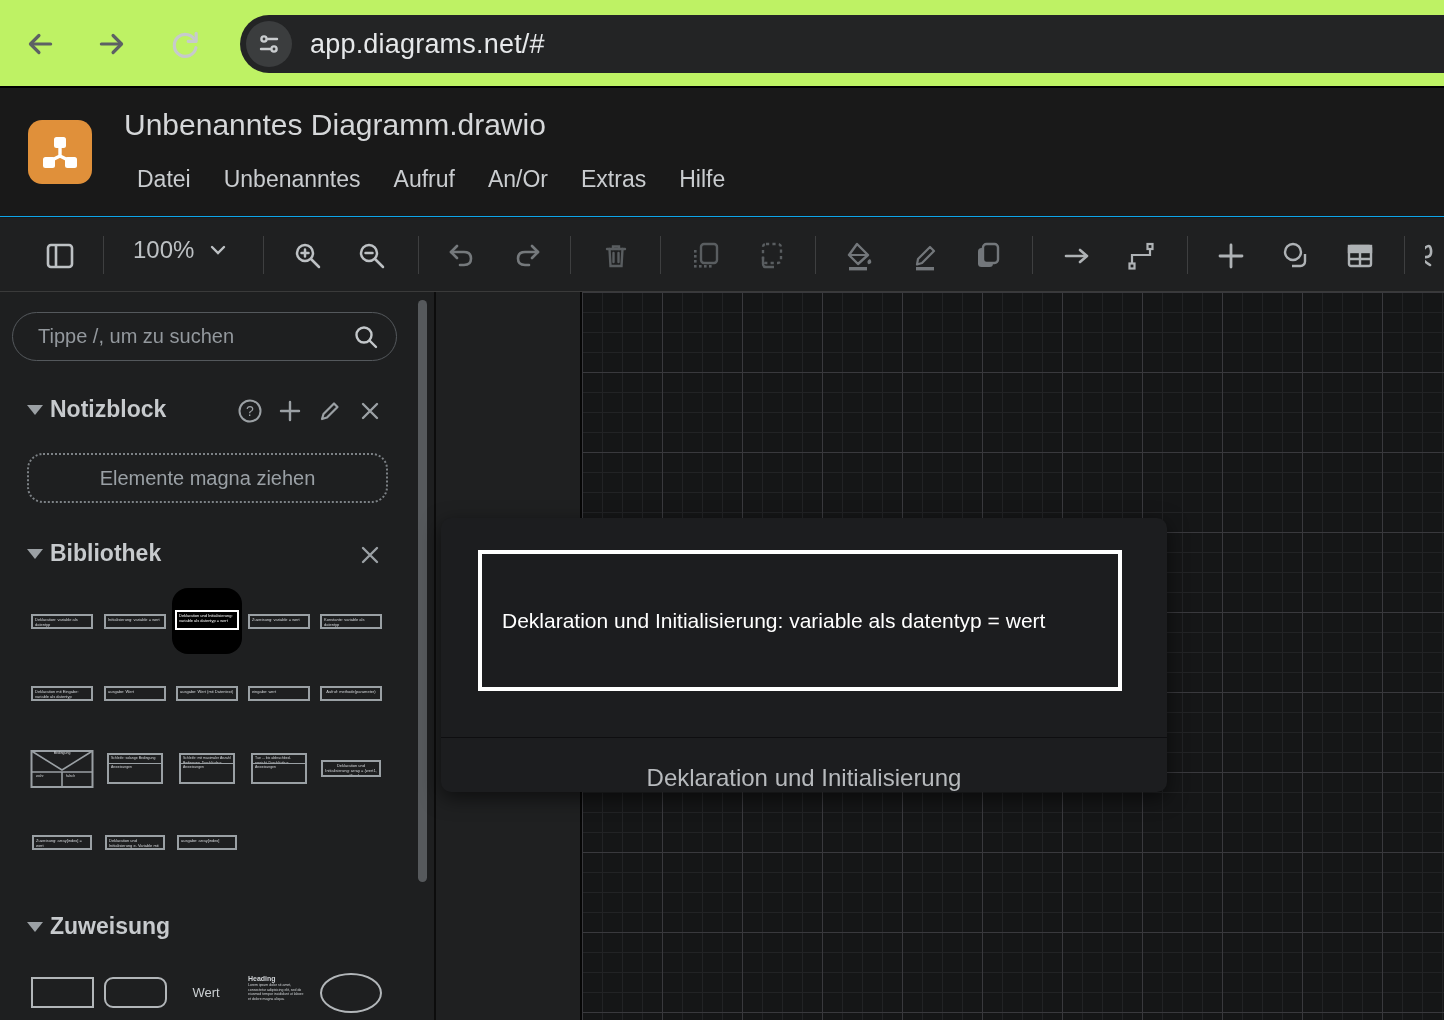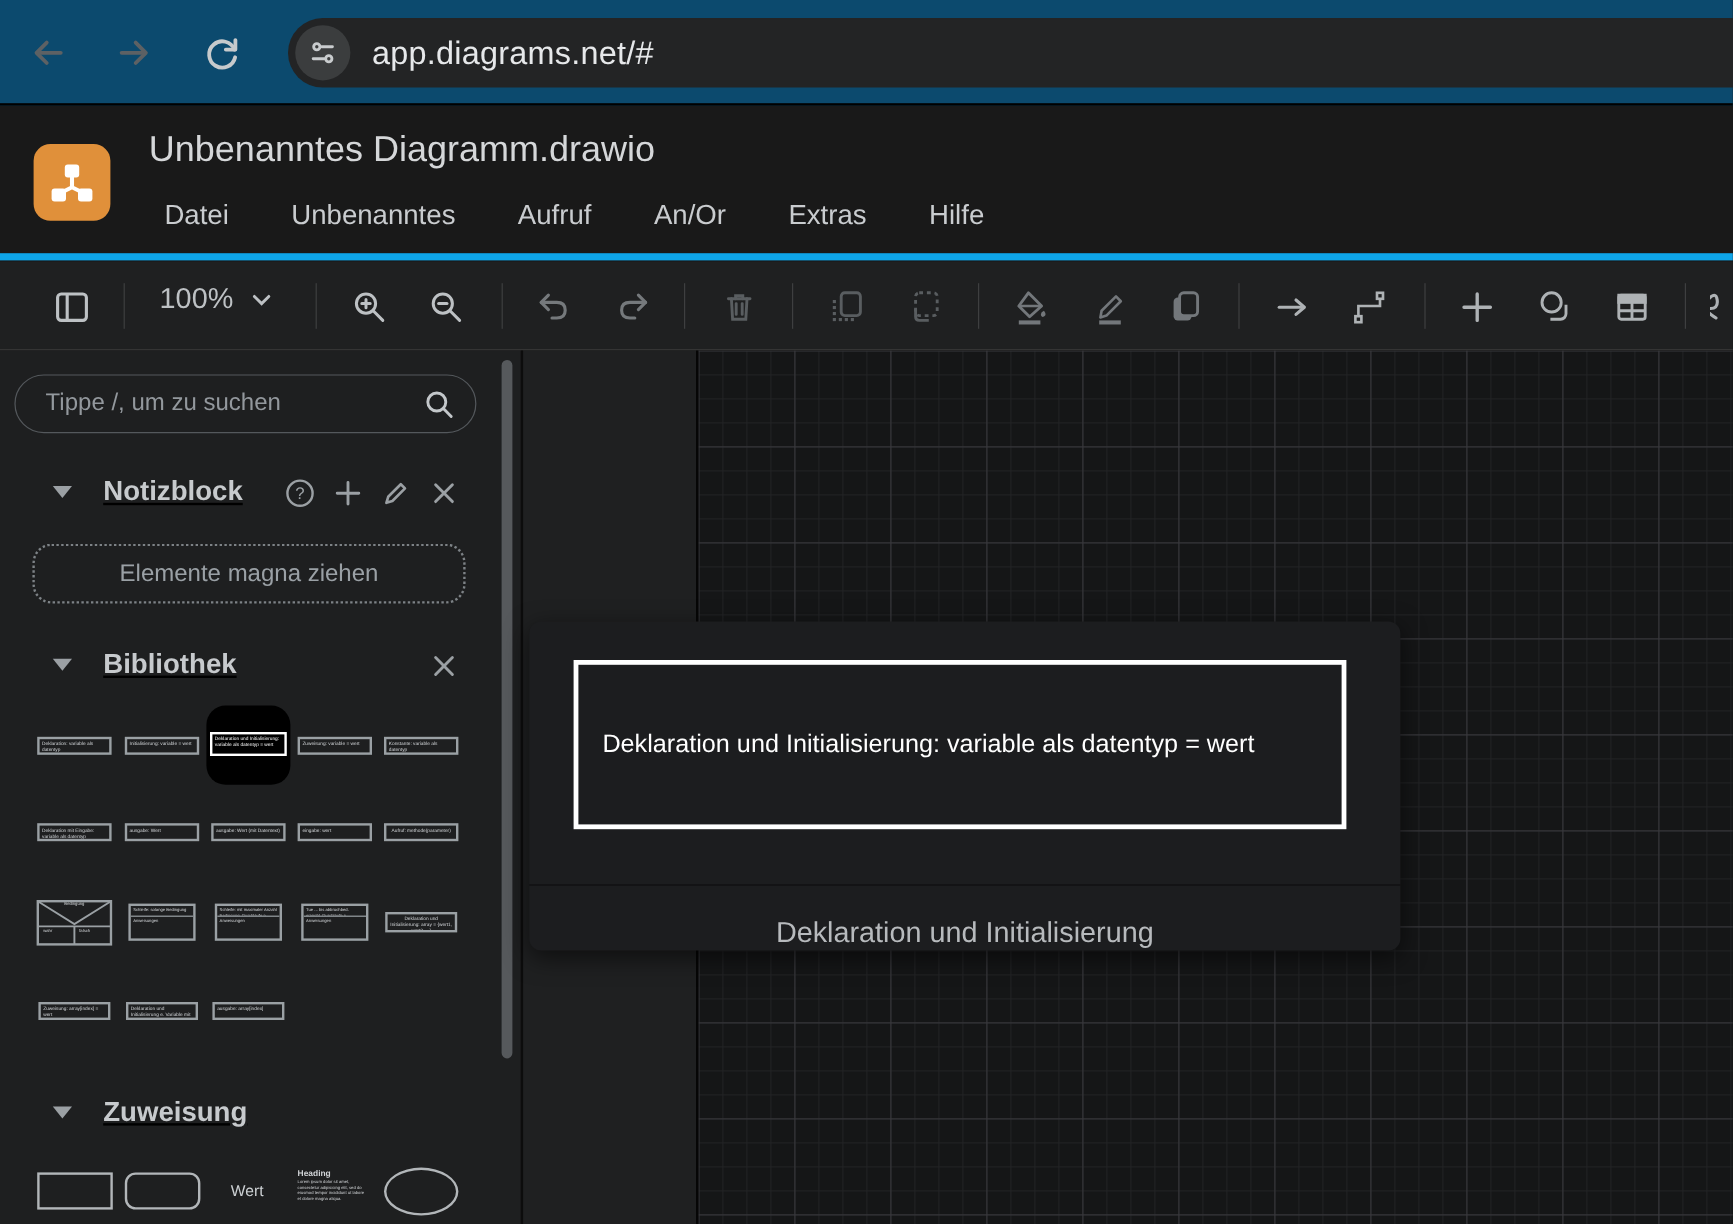--- a/index.html
+++ b/index.html
@@ -1,39 +1,39 @@
 <!DOCTYPE html>
 <html><head>
 <meta charset="utf-8">
 <style>
   * { margin:0; padding:0; box-sizing:border-box; }
   html,body { width:1444px; height:1020px; overflow:hidden; background:#191919;
               font-family:"Liberation Sans", sans-serif; }
 
   
   .browser-bar { position:absolute; left:0; top:0; width:1444px; height:88px;
-                 background:#0c4a6e; border-bottom:2px solid #000; }
+                 background:#bef264; border-bottom:2px solid #000; }
   .nav-btn { position:absolute; top:24px; width:40px; height:40px; display:flex;
              align-items:center; justify-content:center; cursor:pointer; }
   .url-pill { position:absolute; left:240px; top:15px; right:-40px; height:58px;
               background:#232425; border-radius:29px; }
   .site-info-circle { position:absolute; left:6px; top:6px; width:46px; height:46px;
                       border-radius:50%; background:#3b3d3e; display:flex;
                       align-items:center; justify-content:center; }
   .url-text { position:absolute; left:70px; top:14px; font-size:27px; color:#e6e8ea;
               letter-spacing:.2px; white-space:nowrap; }
 
   
   .app-header { position:absolute; left:0; top:90px; width:1444px; height:127px;
-                background:#191919; border-bottom:6px solid #0ea5e9;text-align:center; }
+                background:#191919; border-bottom:1px solid #0ea5e9;text-align:center; }
   .logo { position:absolute; left:28px; top:30px; width:64px; height:64px;
           border-radius:14px; background:#e0903a; display:flex; align-items:center;
           justify-content:center; }
   .doc-title { position:absolute; left:124px; top:18px; font-size:30px; color:#d5d7d9; }
-  .menu-row { position:absolute; left:137px; top:76px; display:flex; gap:52px; }
+  .menu-row { position:absolute; left:137px; top:76px; display:flex; gap:33px; }
   .menu-item { font-size:23px; color:#c9cccf; cursor:pointer; white-space:nowrap; }
 
   
   .toolbar { position:absolute; left:0; top:218px; width:1444px; height:74px;
              background:#1f2021; border-bottom:1px solid #3a3a3a; }
   .tb-sep { position:absolute; top:18px; width:1px; height:38px; background:#3e3f40; }
   .tb-icon { position:absolute; top:22px; width:32px; height:32px; display:flex;
              align-items:center; justify-content:center; cursor:pointer; }
   .zoom-select { position:absolute; left:133px; top:18px; display:flex; align-items:center;
                  gap:14px; cursor:pointer; }
@@ -57,22 +57,22 @@
           background-size:80px 80px, 80px 80px, 20px 20px, 20px 20px; }
 
   
   .search-box { position:absolute; left:12px; top:20px; width:385px; height:49px;
                 border:1.5px solid #54585c; border-radius:25px; background:transparent;
                 color:#c9cccf; font-size:20px; padding:0 50px 0 25px; outline:none;
                 font-family:"Liberation Sans", sans-serif; }
   .search-box::placeholder { color:#93989d; }
   .search-glass { position:absolute; left:352px; top:31px; }
 
-  .section-header { position:absolute; left:44px; display:flex; align-items:center;
-                    gap:26px; cursor:pointer;text-decoration:underline; }
+  .section-header { position:absolute; left:27px; display:flex; align-items:center;
+                    gap:7px; cursor:pointer; }
   .tri-down { width:0; height:0; border-left:8px solid transparent;
               border-right:8px solid transparent; border-top:10px solid #9ba0a4; }
   .section-title { font-size:23px; font-weight:600; color:#c7cacd; }
   .hdr-icon { position:absolute; width:30px; height:30px; display:flex; align-items:center;
               justify-content:center; cursor:pointer; }
 
   .drop-area { position:absolute; left:27px; top:161px; width:361px; height:50px;
                border:2px dotted #7d8286; border-radius:16px; display:flex;
                align-items:center; justify-content:center; }
   .drop-hint { font-size:20px; color:#9aa0a5; }

